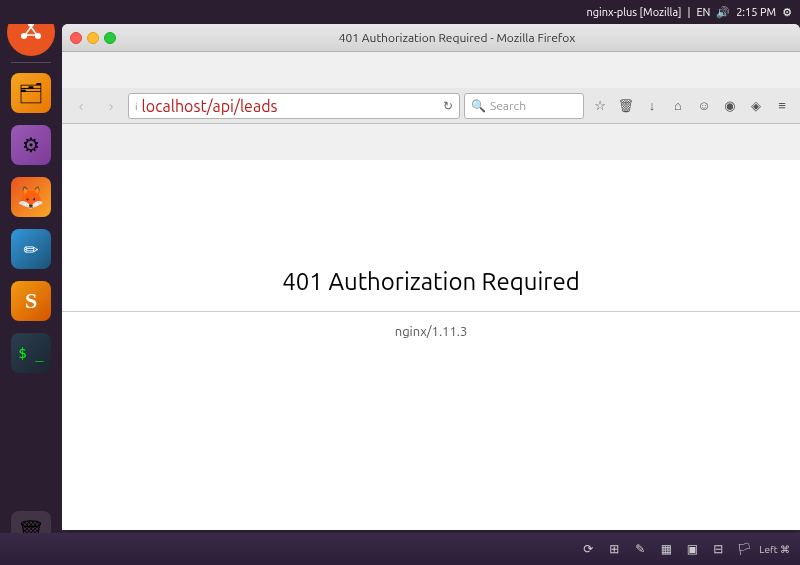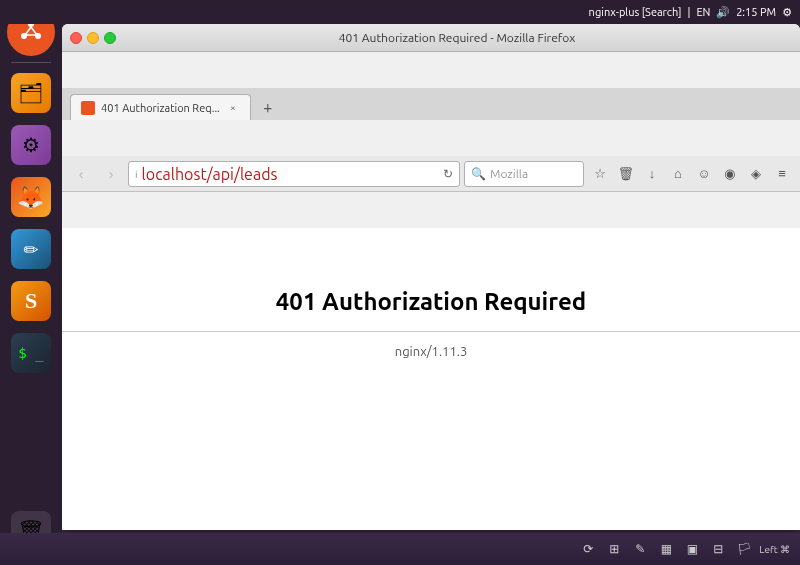--- a/index.html
+++ b/index.html
@@ -300,23 +300,24 @@
       background: white;
       display: flex;
       flex-direction: column;
       align-items: center;
       padding-top: 60px;
       overflow: auto;
     }
 
     .error-heading {
       font-size: 24px;
-      font-weight: bold;
+      font-weight: normal;
       color: #000;
       margin-bottom: 16px;
+      margin-top: 48px;
     }
 
     .error-divider {
       width: 100%;
       border: none;
       border-top: 1px solid #ccc;
       margin-bottom: 12px;
     }
 
     .error-footer {
@@ -362,21 +363,21 @@
       width: 32px;
       height: 32px;
     }
   </style>
 </head>
 <body>
 
 <div class="desktop">
 
   <div class="top-bar">
-    <span class="top-bar-text">nginx-plus [Search]</span>
+    <span class="top-bar-text">nginx-plus [Mozilla]</span>
     <span class="top-bar-text">|</span>
     <span class="top-bar-text">EN</span>
     <span class="top-bar-text">🔊</span>
     <span class="top-bar-text">2:15 PM</span>
     <span class="top-bar-text">⚙</span>
   </div>
 
   <div class="launcher">
 
     <div class="launcher-icon ubuntu">
@@ -426,42 +427,34 @@
 
     <div class="window-titlebar">
       <div class="window-controls">
         <button class="win-btn close"></button>
         <button class="win-btn minimize"></button>
         <button class="win-btn maximize"></button>
       </div>
       <div class="titlebar-text">401 Authorization Required - Mozilla Firefox</div>
     </div>
 
-    <div class="tab-bar">
-      <div class="tab">
-        <div class="tab-favicon"></div>
-        <span class="tab-label">401 Authorization Req...</span>
-        <span class="tab-close">×</span>
-      </div>
-      <div class="new-tab-btn">+</div>
-    </div>
 
     <div class="nav-bar">
       <button class="nav-btn disabled">‹</button>
       <button class="nav-btn disabled">›</button>
 
       <div class="address-bar">
         <span class="address-lock">ℹ</span>
         <span class="address-text">localhost/api/leads</span>
         <span class="reload-btn">↻</span>
       </div>
 
       <div class="search-bar">
         <span>🔍</span>
-        <span>Mozilla</span>
+        <span>Search</span>
       </div>
 
       <div class="toolbar-icons">
         <button class="toolbar-icon-btn">☆</button>
         <button class="toolbar-icon-btn">🗑</button>
         <button class="toolbar-icon-btn">↓</button>
         <button class="toolbar-icon-btn">⌂</button>
         <button class="toolbar-icon-btn">☺</button>
         <button class="toolbar-icon-btn">◉</button>
         <button class="toolbar-icon-btn">◈</button>

